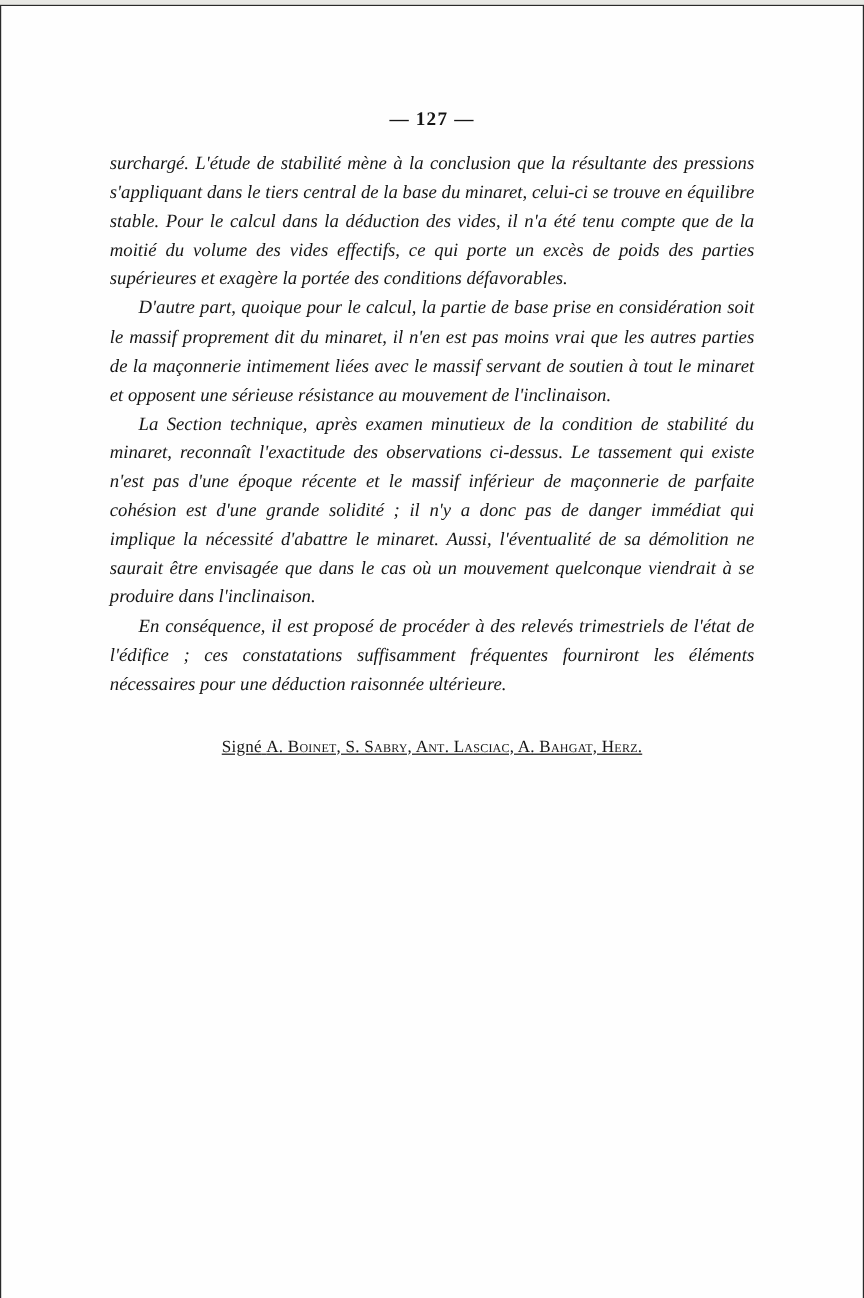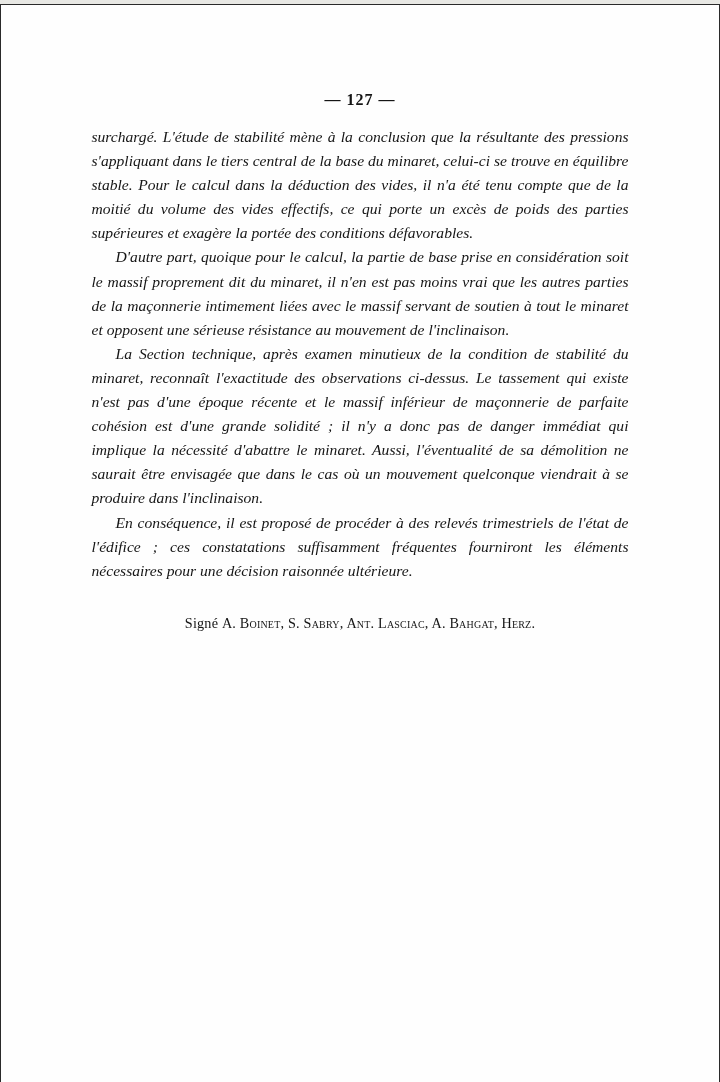--- a/index.html
+++ b/index.html
@@ -40,38 +40,39 @@
   }
   .para.continuation {
     text-indent: 0;
   }
   .signature {
     margin-top: 28px;
     text-align: center;
     font-size: 14.2px;
     text-indent: 0;
     letter-spacing: 0.2px;
+    text-decoration: underline;
   }
   .sig-names {
     font-variant: small-caps;
   }
 </style>
 </head>
 <body>
 
 <div class="scan-page">
 
   <div class="page-number">— 127 —</div>
 
   <div class="text-block">
 
     <p class="para continuation">surchargé. L'étude de stabilité mène à la conclusion que la résultante des pressions s'appliquant dans le tiers central de la base du minaret, celui-ci se trouve en équilibre stable. Pour le calcul dans la déduction des vides, il n'a été tenu compte que de la moitié du volume des vides effectifs, ce qui porte un excès de poids des parties supérieures et exagère la portée des conditions défavorables.</p>
 
     <p class="para">D'autre part, quoique pour le calcul, la partie de base prise en considération soit le massif proprement dit du minaret, il n'en est pas moins vrai que les autres parties de la maçonnerie intimement liées avec le massif servant de soutien à tout le minaret et opposent une sérieuse résistance au mouvement de l'inclinaison.</p>
 
     <p class="para">La Section technique, après examen minutieux de la condition de stabilité du minaret, reconnaît l'exactitude des observations ci-dessus. Le tassement qui existe n'est pas d'une époque récente et le massif inférieur de maçonnerie de parfaite cohésion est d'une grande solidité ; il n'y a donc pas de danger immédiat qui implique la nécessité d'abattre le minaret. Aussi, l'éventualité de sa démolition ne saurait être envisagée que dans le cas où un mouvement quelconque viendrait à se produire dans l'inclinaison.</p>
 
-    <p class="para">En conséquence, il est proposé de procéder à des relevés trimestriels de l'état de l'édifice ; ces constatations suffisamment fréquentes fourniront les éléments  nécessaires pour une décision raisonnée ultérieure.</p>
+    <p class="para">En conséquence, il est proposé de procéder à des relevés trimestriels de l'état de l'édifice ; ces constatations suffisamment fréquentes fourniront les éléments  nécessaires pour une déduction raisonnée ultérieure.</p>
 
     <p class="signature"><span class="sig-prefix">Signé</span> <span class="sig-names">A. Boinet, S. Sabry, Ant. Lasciac, A. Bahgat, Herz.</span></p>
 
   </div>
 </div>
 
 </body></html>

